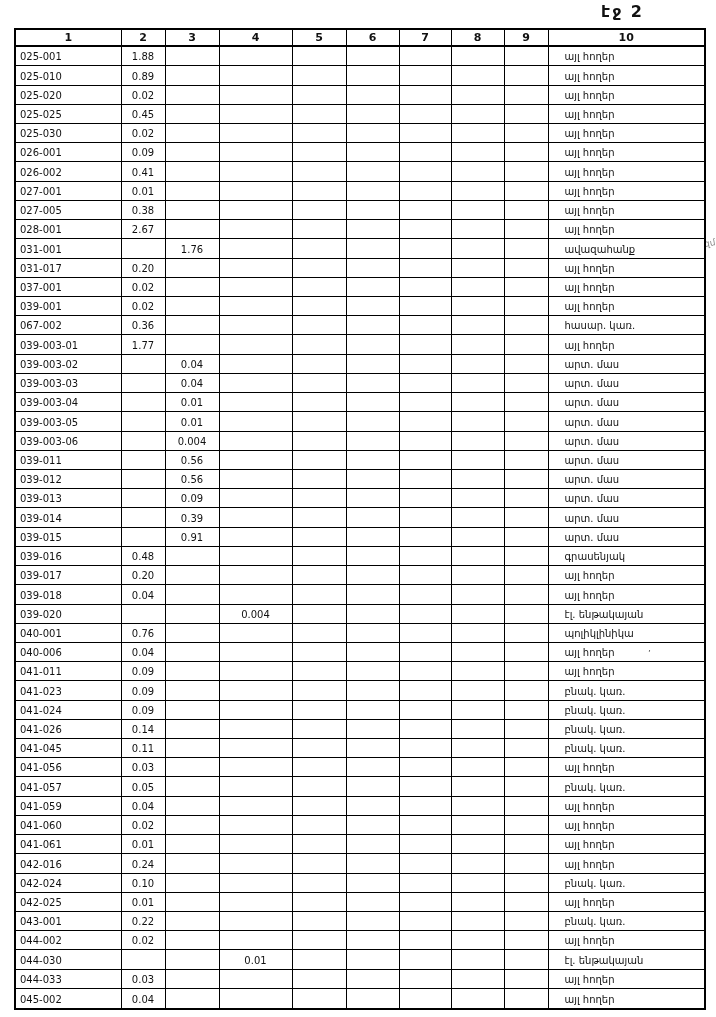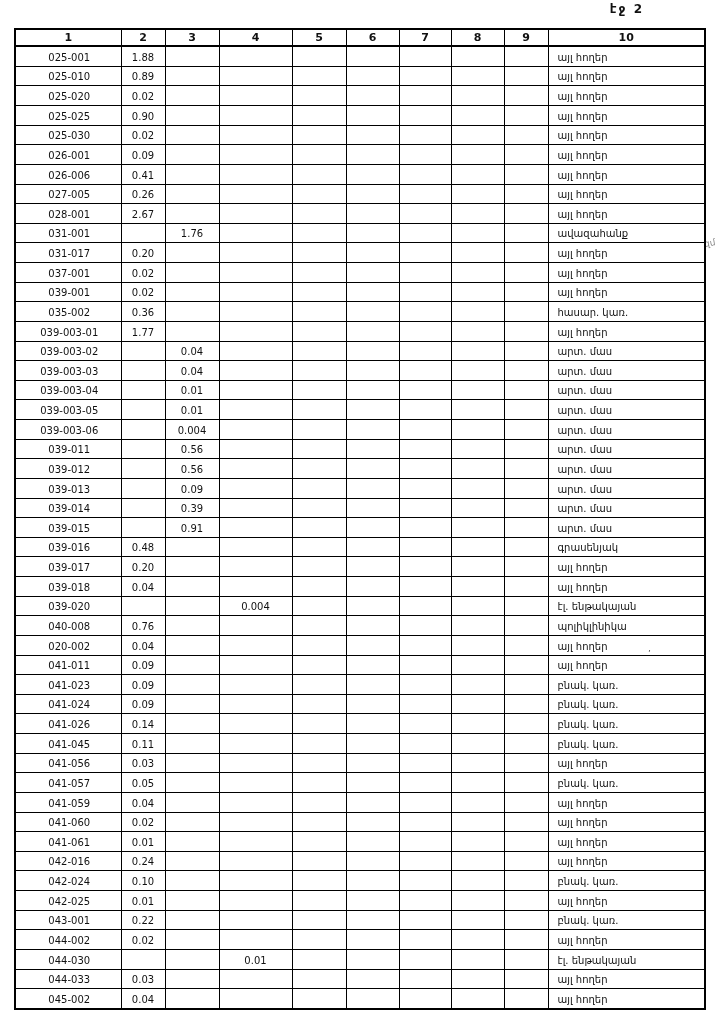--- a/index.html
+++ b/index.html
@@ -13,21 +13,21 @@
     height: 1017px;
     background: #ffffff;
     font-family: "DejaVu Sans", sans-serif;
     color: #111111;
     overflow: hidden;
   }
   .page-label {
     position: absolute;
     top: 2px;
     right: 72px;
-    font-size: 12px;
+    font-size: 16px;
     font-weight: bold;
     letter-spacing: 2px;
     color: #111;
   }
   table.reg-table {
     position: absolute;
     left: 14px;
     top: 28px;
     width: 690px;
     height: 982px;
@@ -48,31 +48,31 @@
   .reg-table thead th {
     height: 15px;
     vertical-align: middle;
     text-align: center;
     font-size: 11px;
     font-weight: bold;
     padding: 0;
     border-bottom: 2px solid #000;
   }
   .reg-table td.c1 {
-    text-align: center;
+    text-align: left;
     padding-left: 4px;
   }
   .reg-table td.c2, .reg-table td.c3, .reg-table td.c4,
   .reg-table td.c5, .reg-table td.c6, .reg-table td.c7,
   .reg-table td.c8, .reg-table td.c9 {
     text-align: center;
   }
   .reg-table td.c10 {
     text-align: left;
-    padding-left: 9px;
+    padding-left: 16px;
   }
   .margin-note {
     position: absolute;
     top: 238px;
     right: 1px;
     font-size: 9px;
     color: #8a8a8a;
     transform: rotate(-10deg);
   }
   .stray-mark {
@@ -153,21 +153,21 @@
           <td class="c4"></td>
           <td class="c5"></td>
           <td class="c6"></td>
           <td class="c7"></td>
           <td class="c8"></td>
           <td class="c9"></td>
           <td class="c10">այլ հողեր</td>
         </tr>
         <tr>
           <td class="c1">025-025</td>
-          <td class="c2">0.90</td>
+          <td class="c2">0.45</td>
           <td class="c3"></td>
           <td class="c4"></td>
           <td class="c5"></td>
           <td class="c6"></td>
           <td class="c7"></td>
           <td class="c8"></td>
           <td class="c9"></td>
           <td class="c10">այլ հողեր</td>
         </tr>
         <tr>
@@ -188,34 +188,46 @@
           <td class="c3"></td>
           <td class="c4"></td>
           <td class="c5"></td>
           <td class="c6"></td>
           <td class="c7"></td>
           <td class="c8"></td>
           <td class="c9"></td>
           <td class="c10">այլ հողեր</td>
         </tr>
         <tr>
-          <td class="c1">026-006</td>
+          <td class="c1">026-002</td>
           <td class="c2">0.41</td>
           <td class="c3"></td>
           <td class="c4"></td>
           <td class="c5"></td>
           <td class="c6"></td>
           <td class="c7"></td>
           <td class="c8"></td>
           <td class="c9"></td>
           <td class="c10">այլ հողեր</td>
         </tr>
         <tr>
+          <td class="c1">027-001</td>
+          <td class="c2">0.01</td>
+          <td class="c3"></td>
+          <td class="c4"></td>
+          <td class="c5"></td>
+          <td class="c6"></td>
+          <td class="c7"></td>
+          <td class="c8"></td>
+          <td class="c9"></td>
+          <td class="c10">այլ հողեր</td>
+        </tr>
+        <tr>
           <td class="c1">027-005</td>
-          <td class="c2">0.26</td>
+          <td class="c2">0.38</td>
           <td class="c3"></td>
           <td class="c4"></td>
           <td class="c5"></td>
           <td class="c6"></td>
           <td class="c7"></td>
           <td class="c8"></td>
           <td class="c9"></td>
           <td class="c10">այլ հողեր</td>
         </tr>
         <tr>
@@ -272,21 +284,21 @@
           <td class="c3"></td>
           <td class="c4"></td>
           <td class="c5"></td>
           <td class="c6"></td>
           <td class="c7"></td>
           <td class="c8"></td>
           <td class="c9"></td>
           <td class="c10">այլ հողեր</td>
         </tr>
         <tr>
-          <td class="c1">035-002</td>
+          <td class="c1">067-002</td>
           <td class="c2">0.36</td>
           <td class="c3"></td>
           <td class="c4"></td>
           <td class="c5"></td>
           <td class="c6"></td>
           <td class="c7"></td>
           <td class="c8"></td>
           <td class="c9"></td>
           <td class="c10">հասար. կառ.</td>
         </tr>
@@ -464,33 +476,33 @@
           <td class="c3"></td>
           <td class="c4">0.004</td>
           <td class="c5"></td>
           <td class="c6"></td>
           <td class="c7"></td>
           <td class="c8"></td>
           <td class="c9"></td>
           <td class="c10">էլ. ենթակայան</td>
         </tr>
         <tr>
-          <td class="c1">040-008</td>
+          <td class="c1">040-001</td>
           <td class="c2">0.76</td>
           <td class="c3"></td>
           <td class="c4"></td>
           <td class="c5"></td>
           <td class="c6"></td>
           <td class="c7"></td>
           <td class="c8"></td>
           <td class="c9"></td>
           <td class="c10">պոլիկլինիկա</td>
         </tr>
         <tr>
-          <td class="c1">020-002</td>
+          <td class="c1">040-006</td>
           <td class="c2">0.04</td>
           <td class="c3"></td>
           <td class="c4"></td>
           <td class="c5"></td>
           <td class="c6"></td>
           <td class="c7"></td>
           <td class="c8"></td>
           <td class="c9"></td>
           <td class="c10">այլ հողեր</td>
         </tr>

